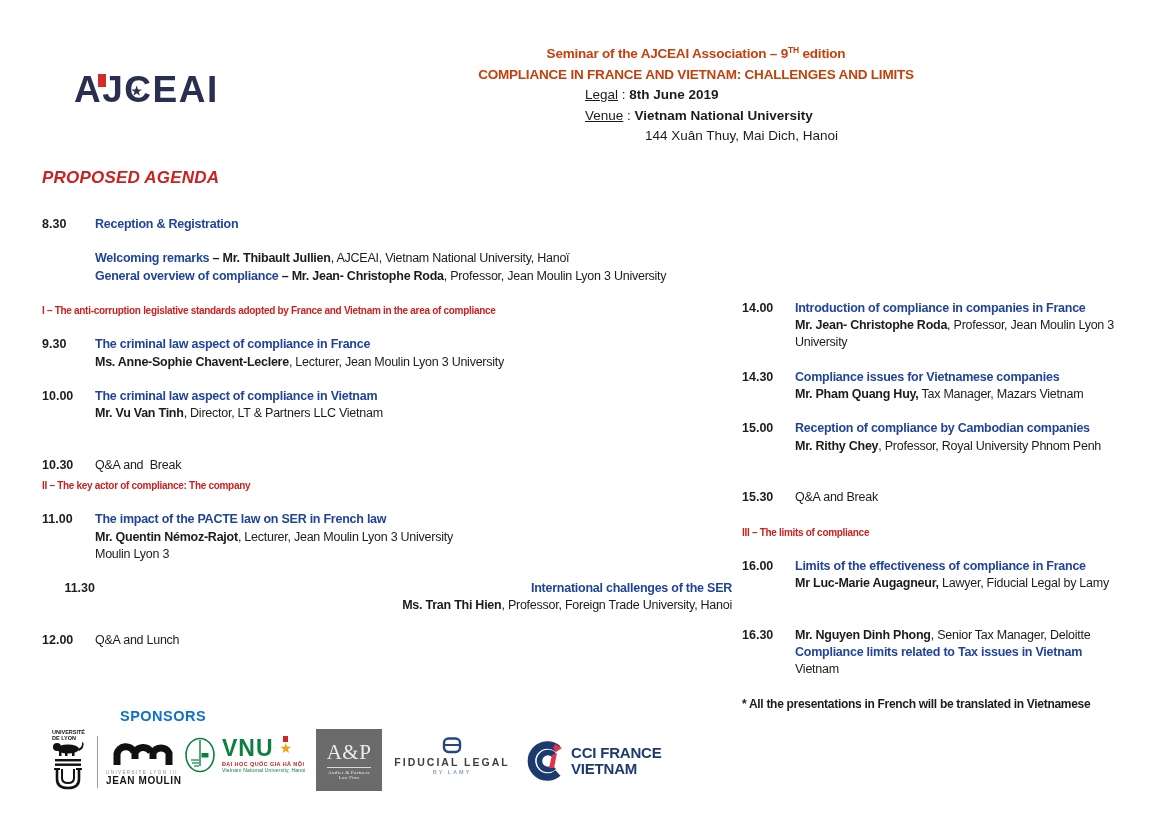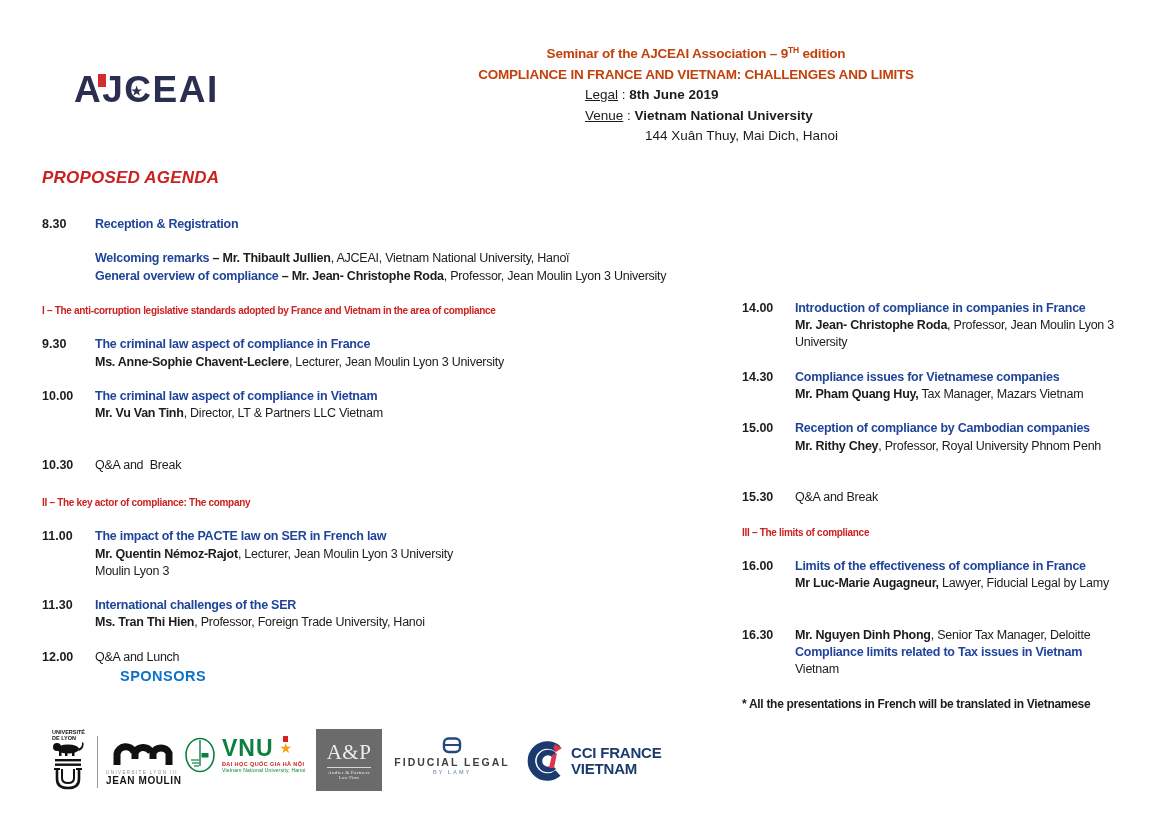--- a/index.html
+++ b/index.html
@@ -37,21 +37,21 @@
   .row .time{width:53px;flex:none;font-weight:bold;font-size:12.5px;line-height:17.2px;}
   .content{flex:1;min-width:0;}
   .line{white-space:pre;font-size:12.5px;line-height:17.2px;letter-spacing:-0.25px;}
   .seg-b{color:#1f4499;font-weight:bold;}
   .seg-n{font-weight:bold;}
   .section{color:#cb2121;font-weight:bold;font-size:10px;line-height:17.2px;
     letter-spacing:-0.3px;white-space:pre;}
   .note{font-weight:bold;font-size:12px;line-height:17.2px;letter-spacing:-0.3px;white-space:pre;}
 
   
-  .sponsors-label{left:120px;top:668px;position:absolute;color:#0d70c9;font-weight:bold;
+  .sponsors-label{left:120px;top:708px;position:absolute;color:#0d70c9;font-weight:bold;
     font-size:14.5px;letter-spacing:0.5px;}
   .sp{position:absolute;text-align:center;}
   .logo-divider{position:absolute;left:97px;top:736px;width:1px;height:52px;background:#9a9a9a;}
 
   .udl{left:45px;top:727px;}
 
   .jm{left:106px;top:739px;width:72px;}
   .jm-sub{font-size:4.5px;letter-spacing:1.4px;color:#8a8a8a;margin-top:1px;white-space:nowrap;}
   .jm-name{font-size:10px;font-weight:bold;color:#141414;letter-spacing:0.6px;white-space:nowrap;}
 
@@ -127,32 +127,32 @@
         <div class="line"><span class="seg-b">The criminal law aspect of compliance in Vietnam</span></div>
         <div class="line"><span class="seg-n">Mr. Vu Van Tinh</span><span class="seg-p">, Director, LT &amp; Partners LLC Vietnam</span></div>
       </div>
     </div>
     <div class="row" style="margin-top: 34.4px;">
       <div class="time">10.30</div>
       <div class="content">
         <div class="line"><span class="seg-p">Q&amp;A and  Break</span></div>
       </div>
     </div>
-    <div class="row" style="margin-top: 20px;">
+    <div class="row" style="margin-top: 3px;">
       <div class="section">II – The key actor of compliance: The company</div>
     </div>
     <div class="row" style="margin-top: 17.2px;">
       <div class="time">11.00</div>
       <div class="content">
         <div class="line"><span class="seg-b">The impact of the PACTE law on SER in French law</span></div>
         <div class="line"><span class="seg-n">Mr. Quentin Némoz-Rajot</span><span class="seg-p">, Lecturer, Jean Moulin Lyon 3 University</span></div>
         <div class="line"><span class="seg-p">Moulin Lyon 3</span></div>
       </div>
     </div>
-    <div class="row" style="margin-top: 17.2px;">
+    <div class="row" style="margin-top: 17.2px; text-align: right;">
       <div class="time">11.30</div>
       <div class="content">
         <div class="line"><span class="seg-b">International challenges of the SER</span></div>
         <div class="line"><span class="seg-n">Ms. Tran Thi Hien</span><span class="seg-p">, Professor, Foreign Trade University, Hanoi</span></div>
       </div>
     </div>
     <div class="row" style="margin-top: 17.2px;">
       <div class="time">12.00</div>
       <div class="content">
         <div class="line"><span class="seg-p">Q&amp;A and Lunch</span></div>

